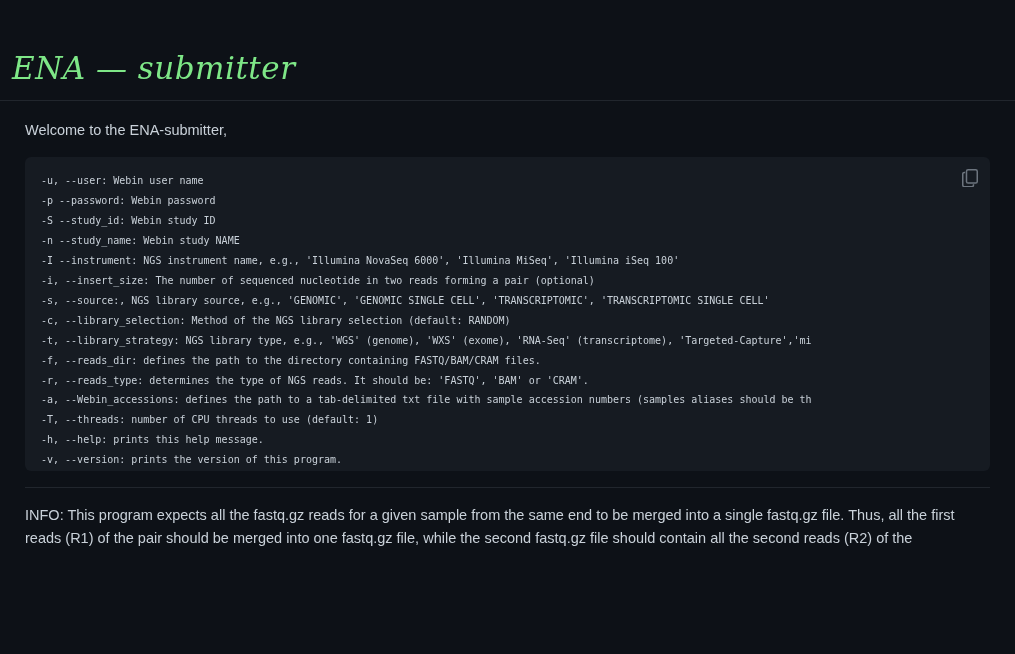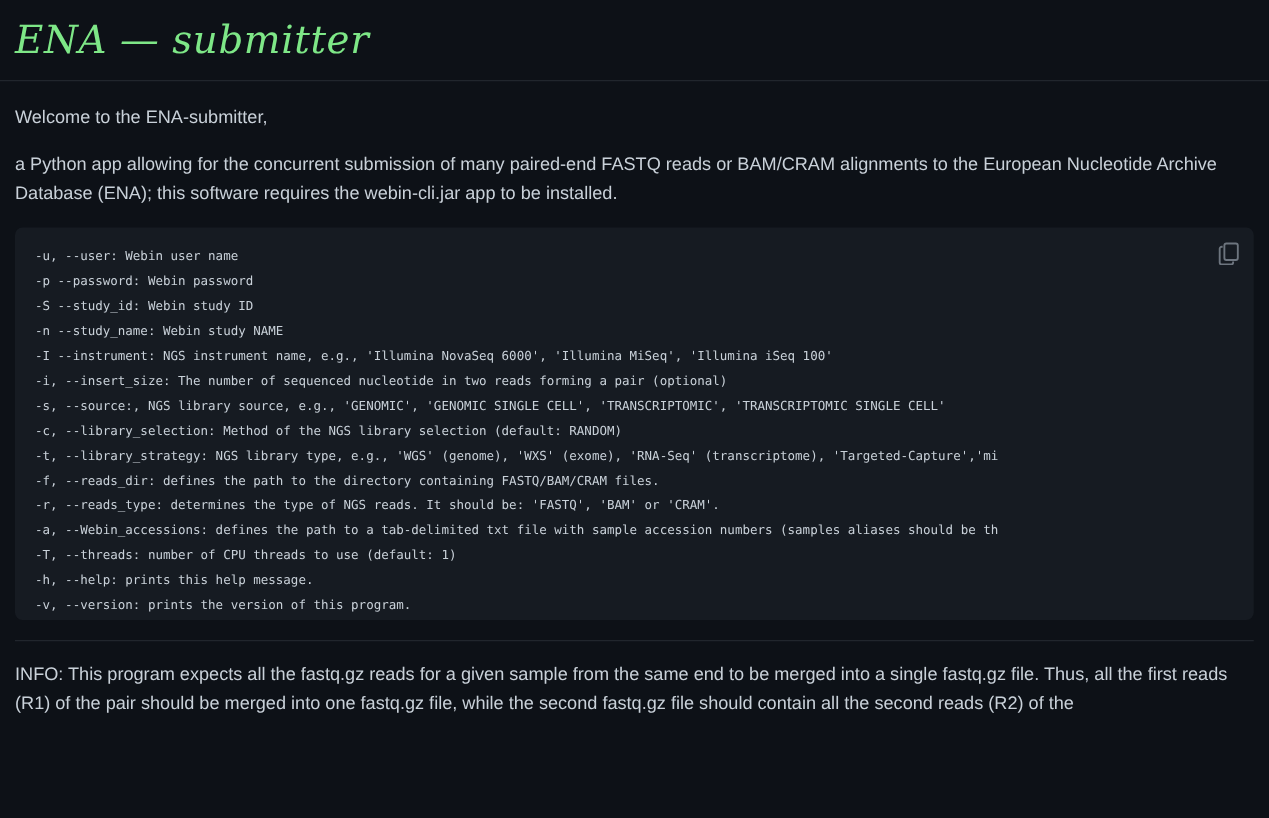--- a/index.html
+++ b/index.html
@@ -17,32 +17,33 @@
   .page {
     position: relative;
     width: 1015px;
     height: 654px;
     background: #0d1117;
     box-sizing: border-box;
   }
   .title-block {
     padding: 14px 12px 14px 12px;
     border-bottom: 1px solid #21262d;
+    margin-top: 36px;
   }
   .title {
     font-family: "DejaVu Serif", "Liberation Serif", serif;
     font-style: italic;
     font-size: 31px;
     color: #7ee787;
     margin: 0;
     font-weight: normal;
     letter-spacing: 0.5px;
   }
   .body-area {
-    padding: 0 12px;
+    padding: 0 25px;
   }
   p.para {
     font-size: 14.5px;
     line-height: 1.55;
     color: #c9d1d9;
     margin: 16px 0 0 0;
   }
   p.para:first-child {
     margin-top: 18px;
   }
@@ -95,21 +96,20 @@
 
 <div class="page">
 
   <div class="title-block">
     <h1 class="title">ENA — submitter</h1>
   </div>
 
   <div class="body-area">
 
     <p class="para">Welcome to the ENA-submitter,</p>
-    <p class="para">a Python app allowing for the concurrent submission of many paired-end FASTQ reads or BAM/CRAM alignments to the European Nucleotide Archive Database (ENA); this software requires the webin-cli.jar app to be installed.</p>
 
     <div class="codeblock">
       <pre>-u, --user: Webin user name
 -p --password: Webin password
 -S --study_id: Webin study ID
 -n --study_name: Webin study NAME
 -I --instrument: NGS instrument name, e.g., 'Illumina NovaSeq 6000', 'Illumina MiSeq', 'Illumina iSeq 100'
 -i, --insert_size: The number of sequenced nucleotide in two reads forming a pair (optional)
 -s, --source:, NGS library source, e.g., 'GENOMIC', 'GENOMIC SINGLE CELL', 'TRANSCRIPTOMIC', 'TRANSCRIPTOMIC SINGLE CELL'
 -c, --library_selection: Method of the NGS library selection (default: RANDOM)

